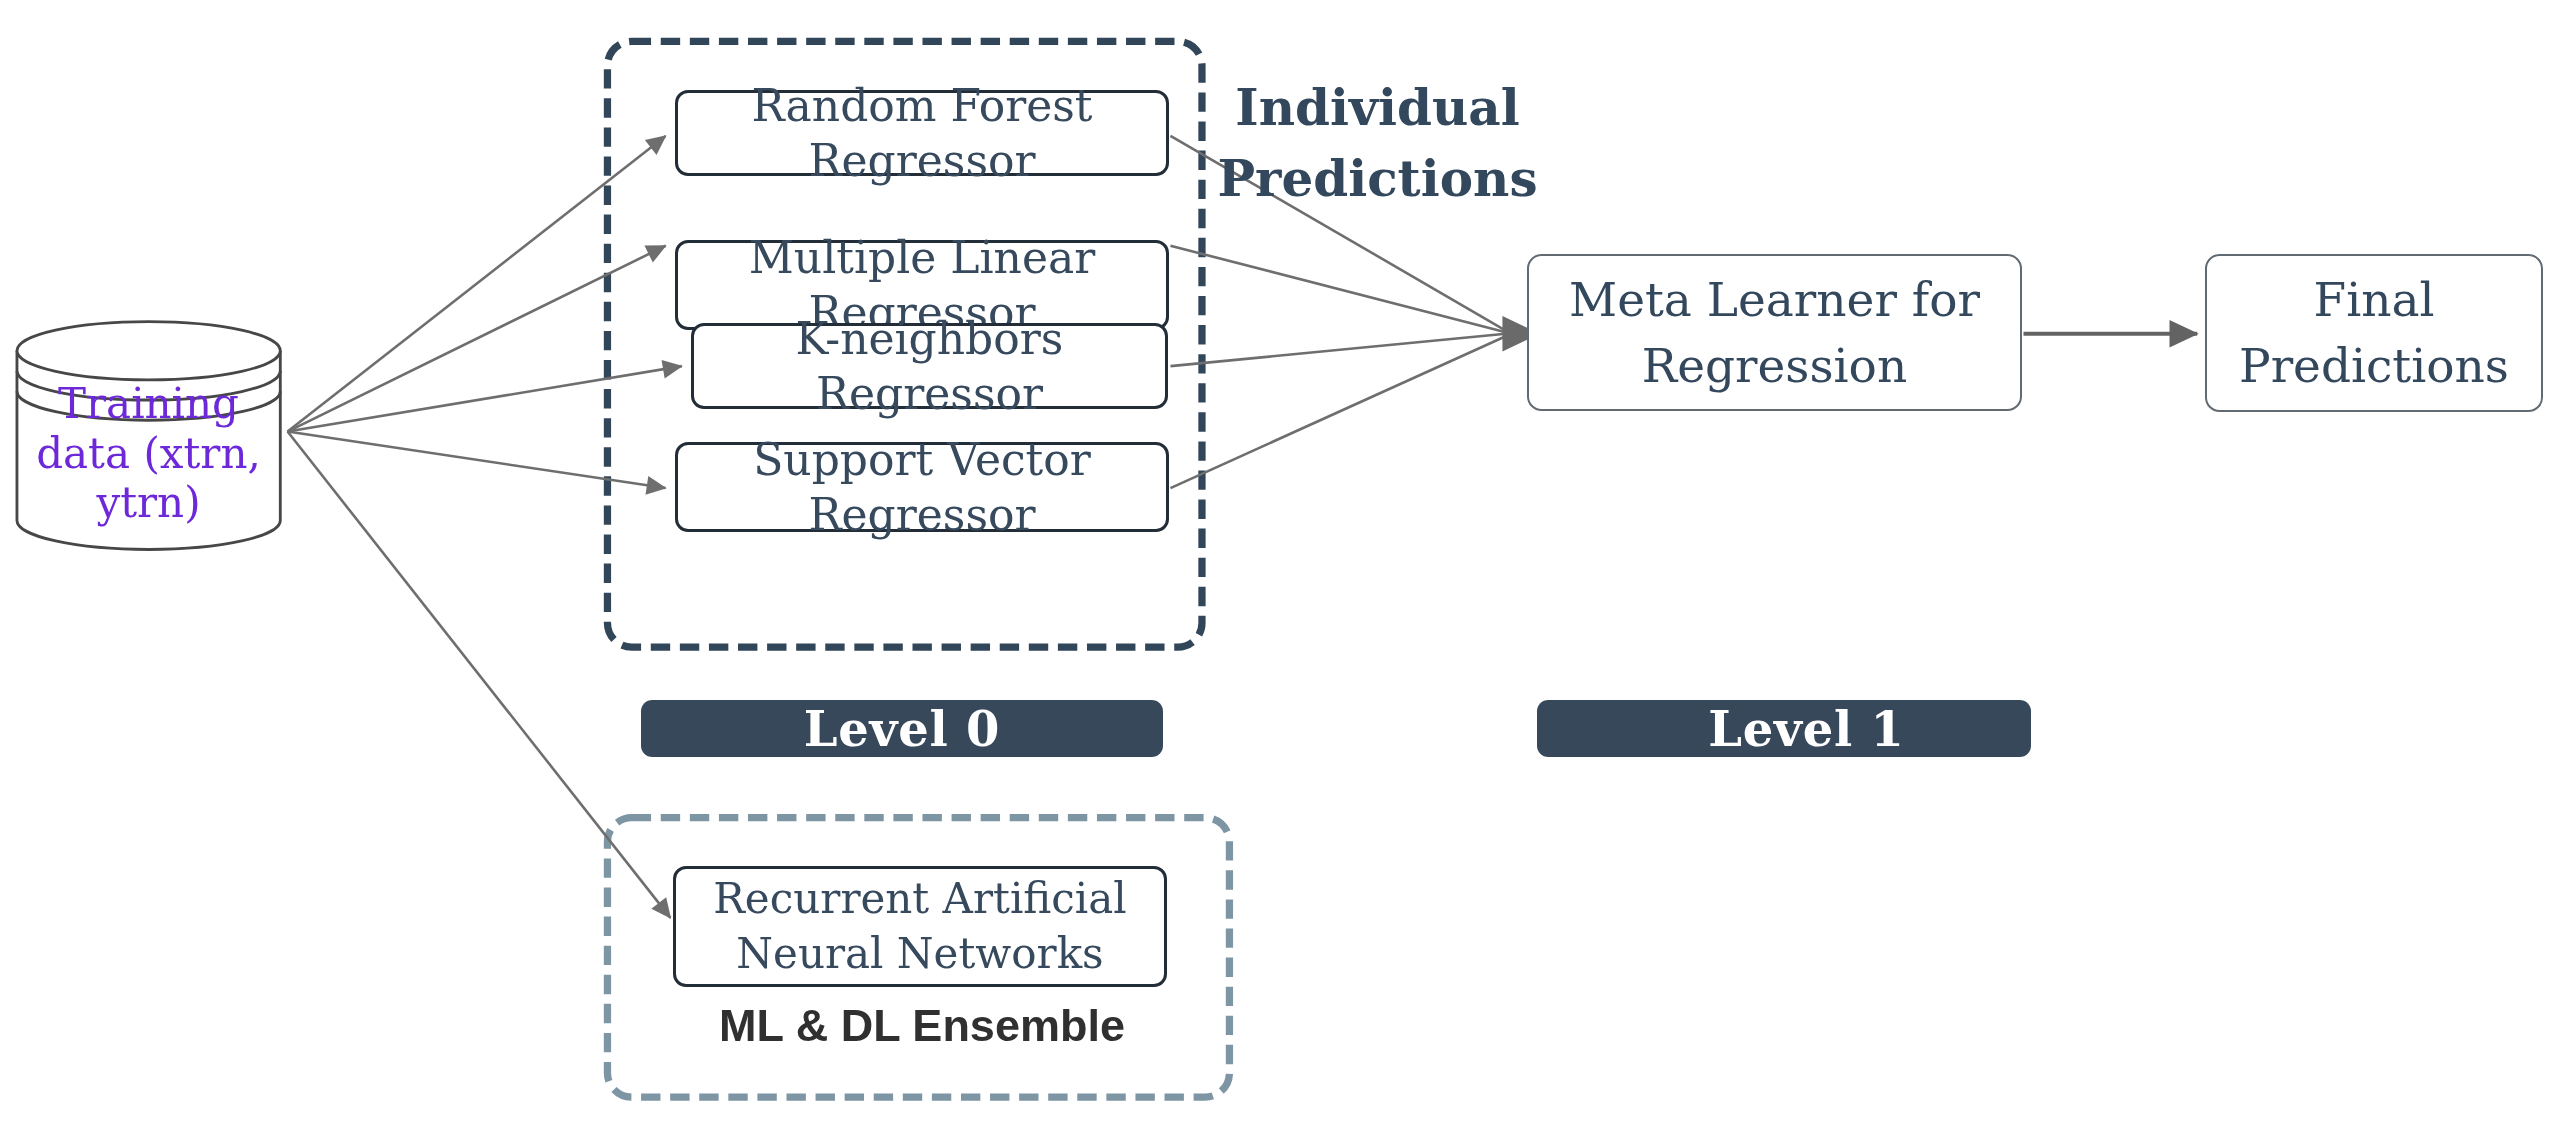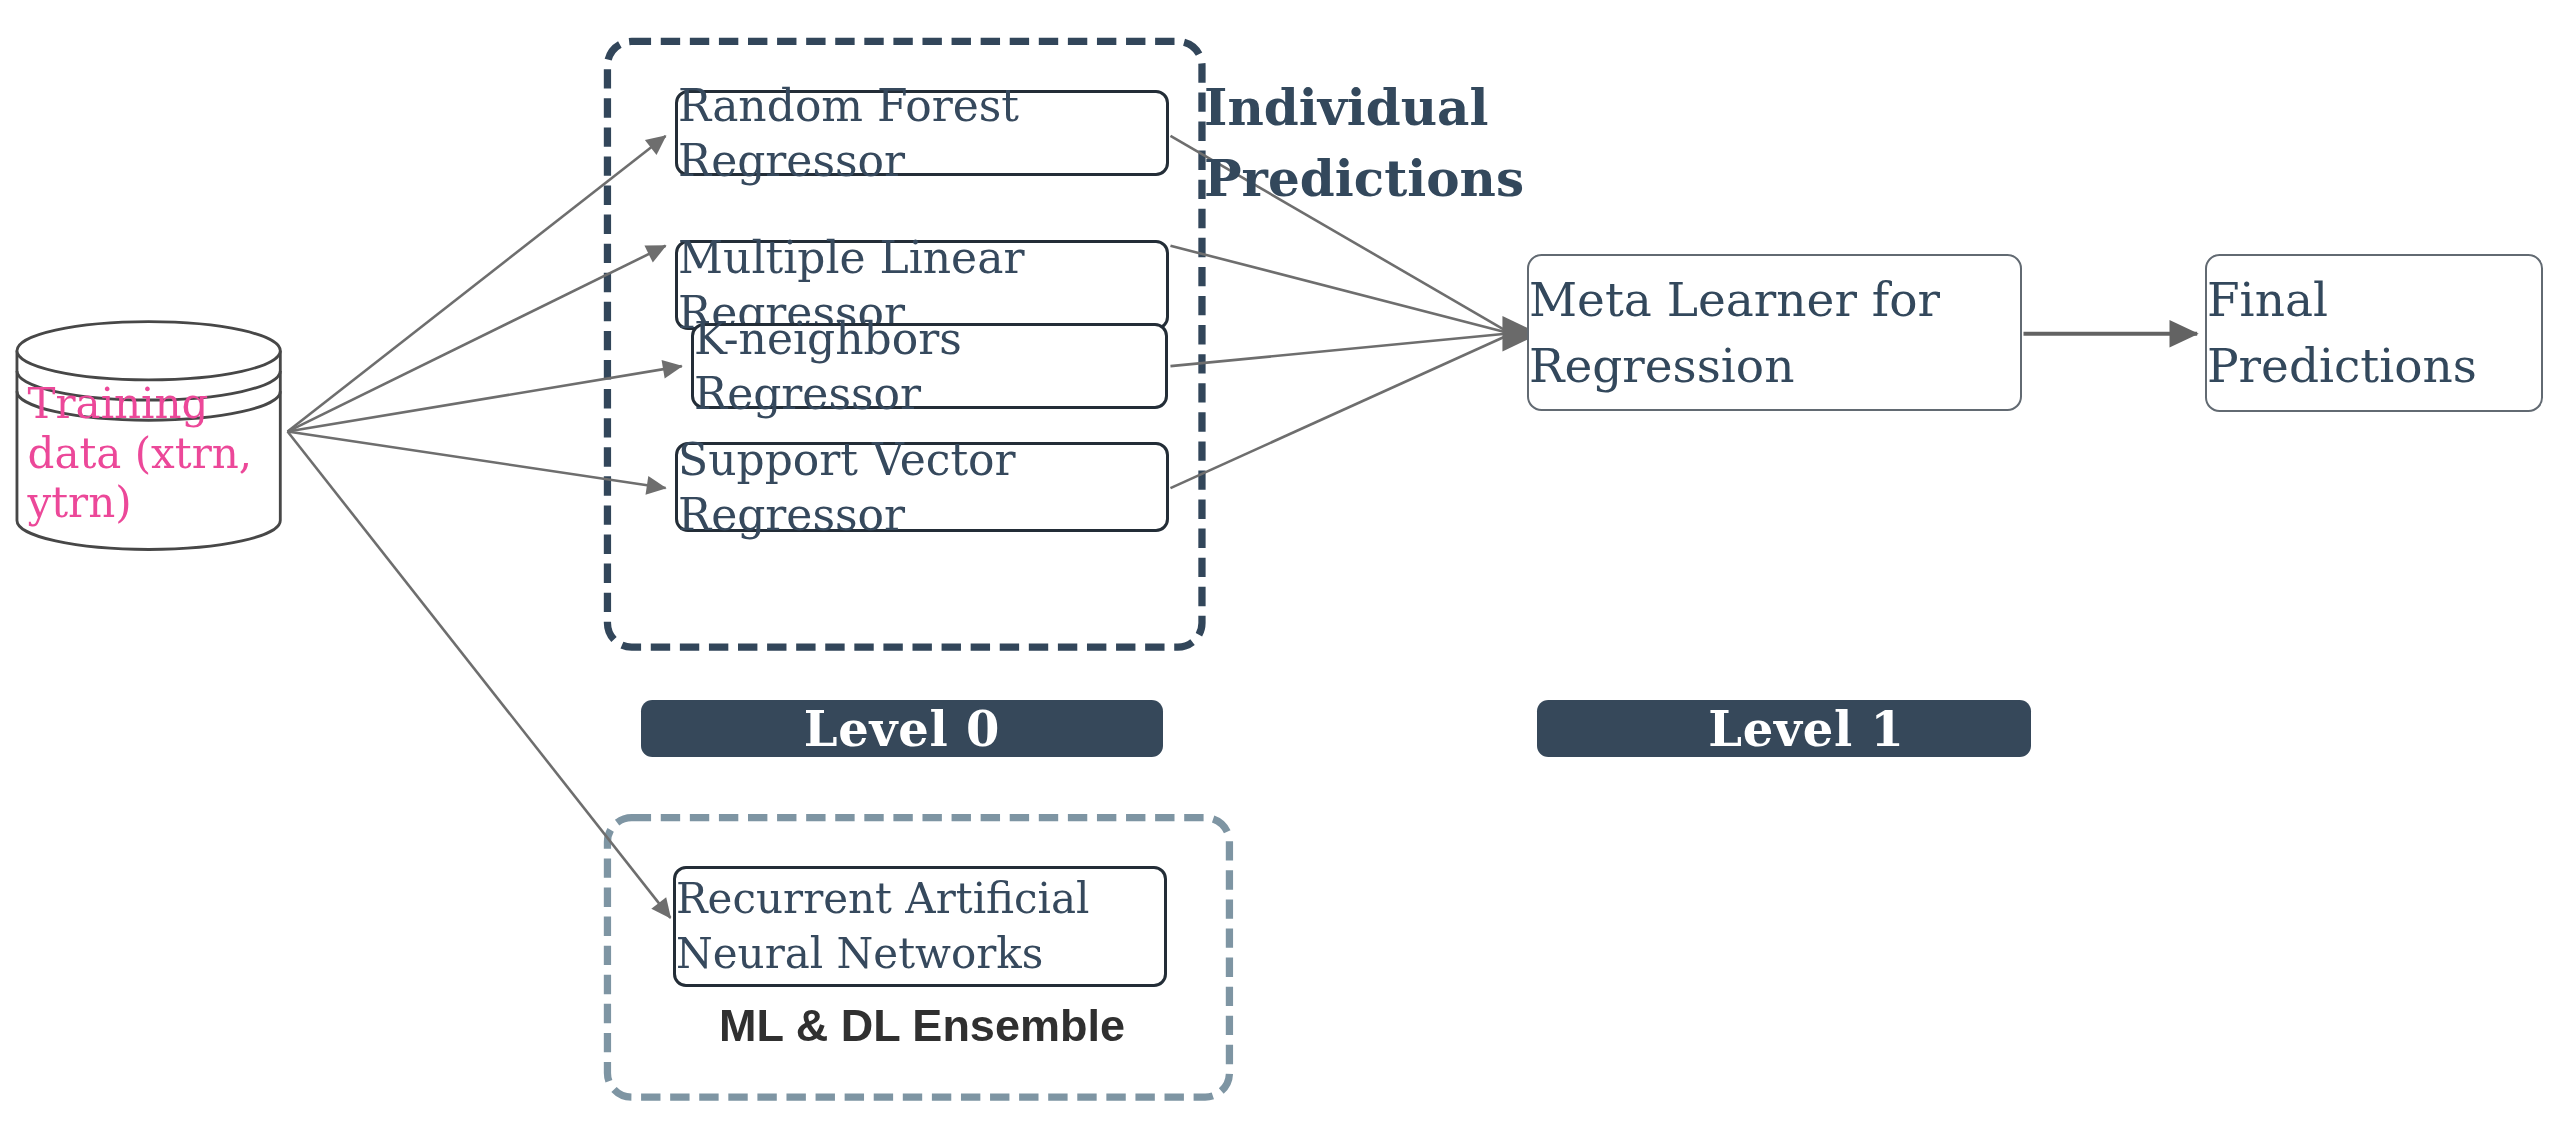--- a/index.html
+++ b/index.html
@@ -5,21 +5,21 @@
   html,body{margin:0;padding:0;background:#ffffff;}
   .canvas{
     position:relative;
     width:2576px;height:1124px;
     background:#ffffff;
     font-family:"DejaVu Serif","Liberation Serif",serif;
     overflow:hidden;
   }
   .layer{position:absolute;left:0;top:0;}
   .abs{position:absolute;box-sizing:border-box;}
-  .center{display:flex;align-items:center;justify-content:center;}
+  .center{display:flex;align-items:center;justify-content:center;text-align:center;}
   .node{
     background:#ffffff;
     border:3.2px solid #232d37;
     border-radius:13px;
     color:#36495d;
     font-size:44px;
     line-height:1.25;
   }
   .node2{
     background:#ffffff;
@@ -44,21 +44,21 @@
     font-size:45px;
     color:#303030;
   }
   .freelabel{
     color:#33485c;
     font-size:50px;
     font-weight:bold;
     line-height:1.42;
   }
   .dbtext{
-    color:#ec4899;
+    color:#6d28d9;
     font-size:42px;
     line-height:1.18;
   }
 </style>
 </head>
 <body>
 
 <div class="canvas">
 
   <svg class="layer" width="2576" height="1124" viewBox="0 0 3189 1391">

